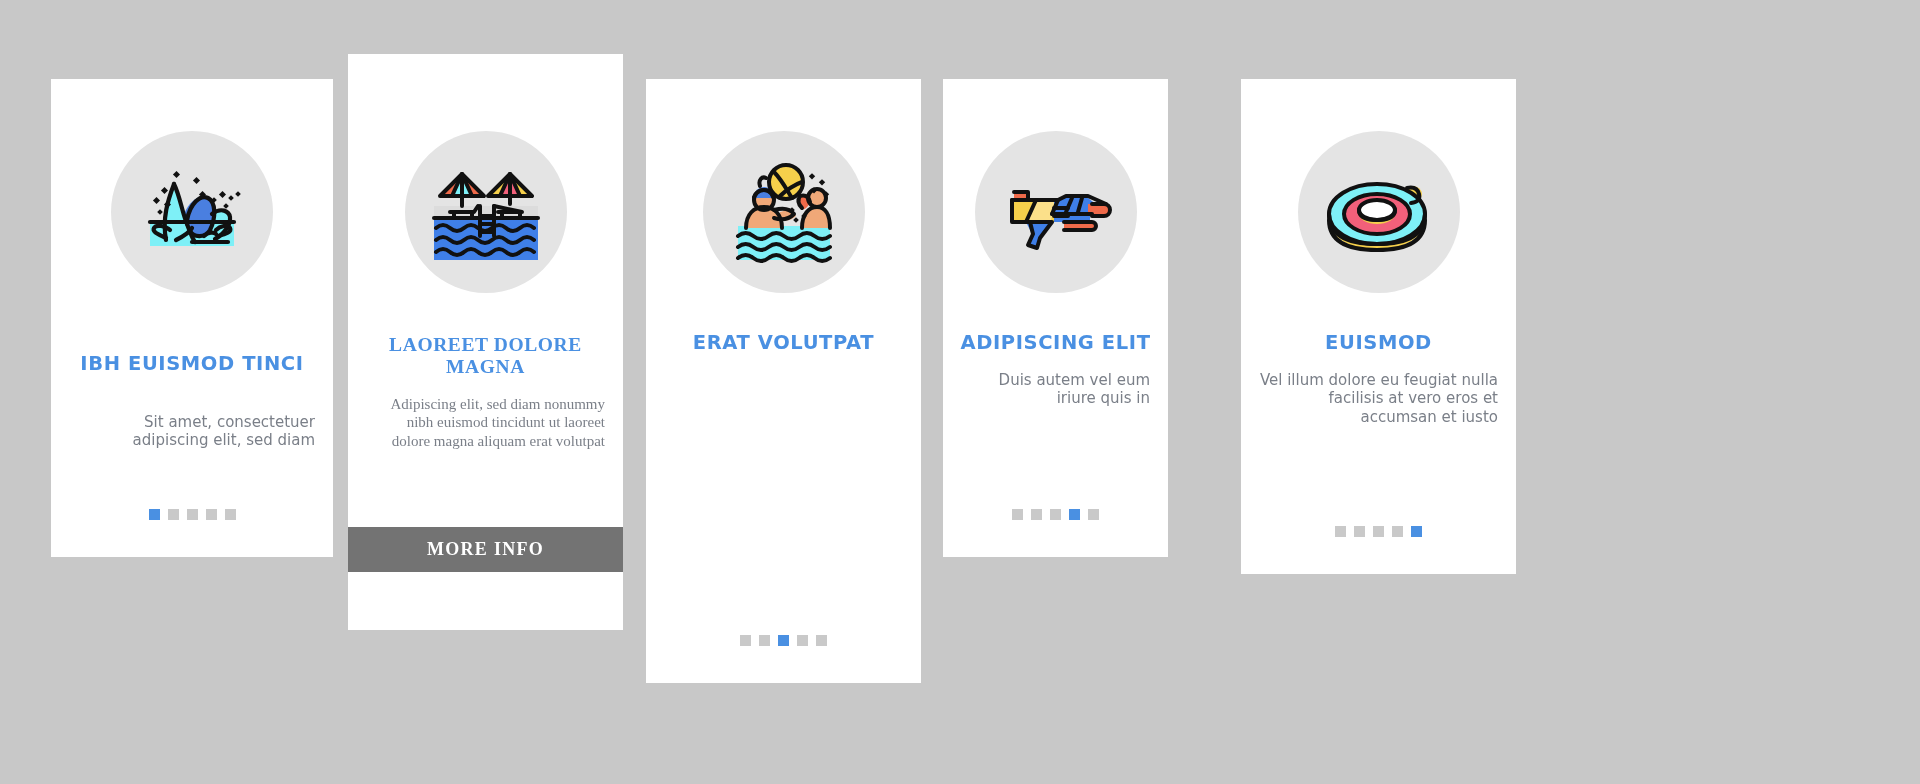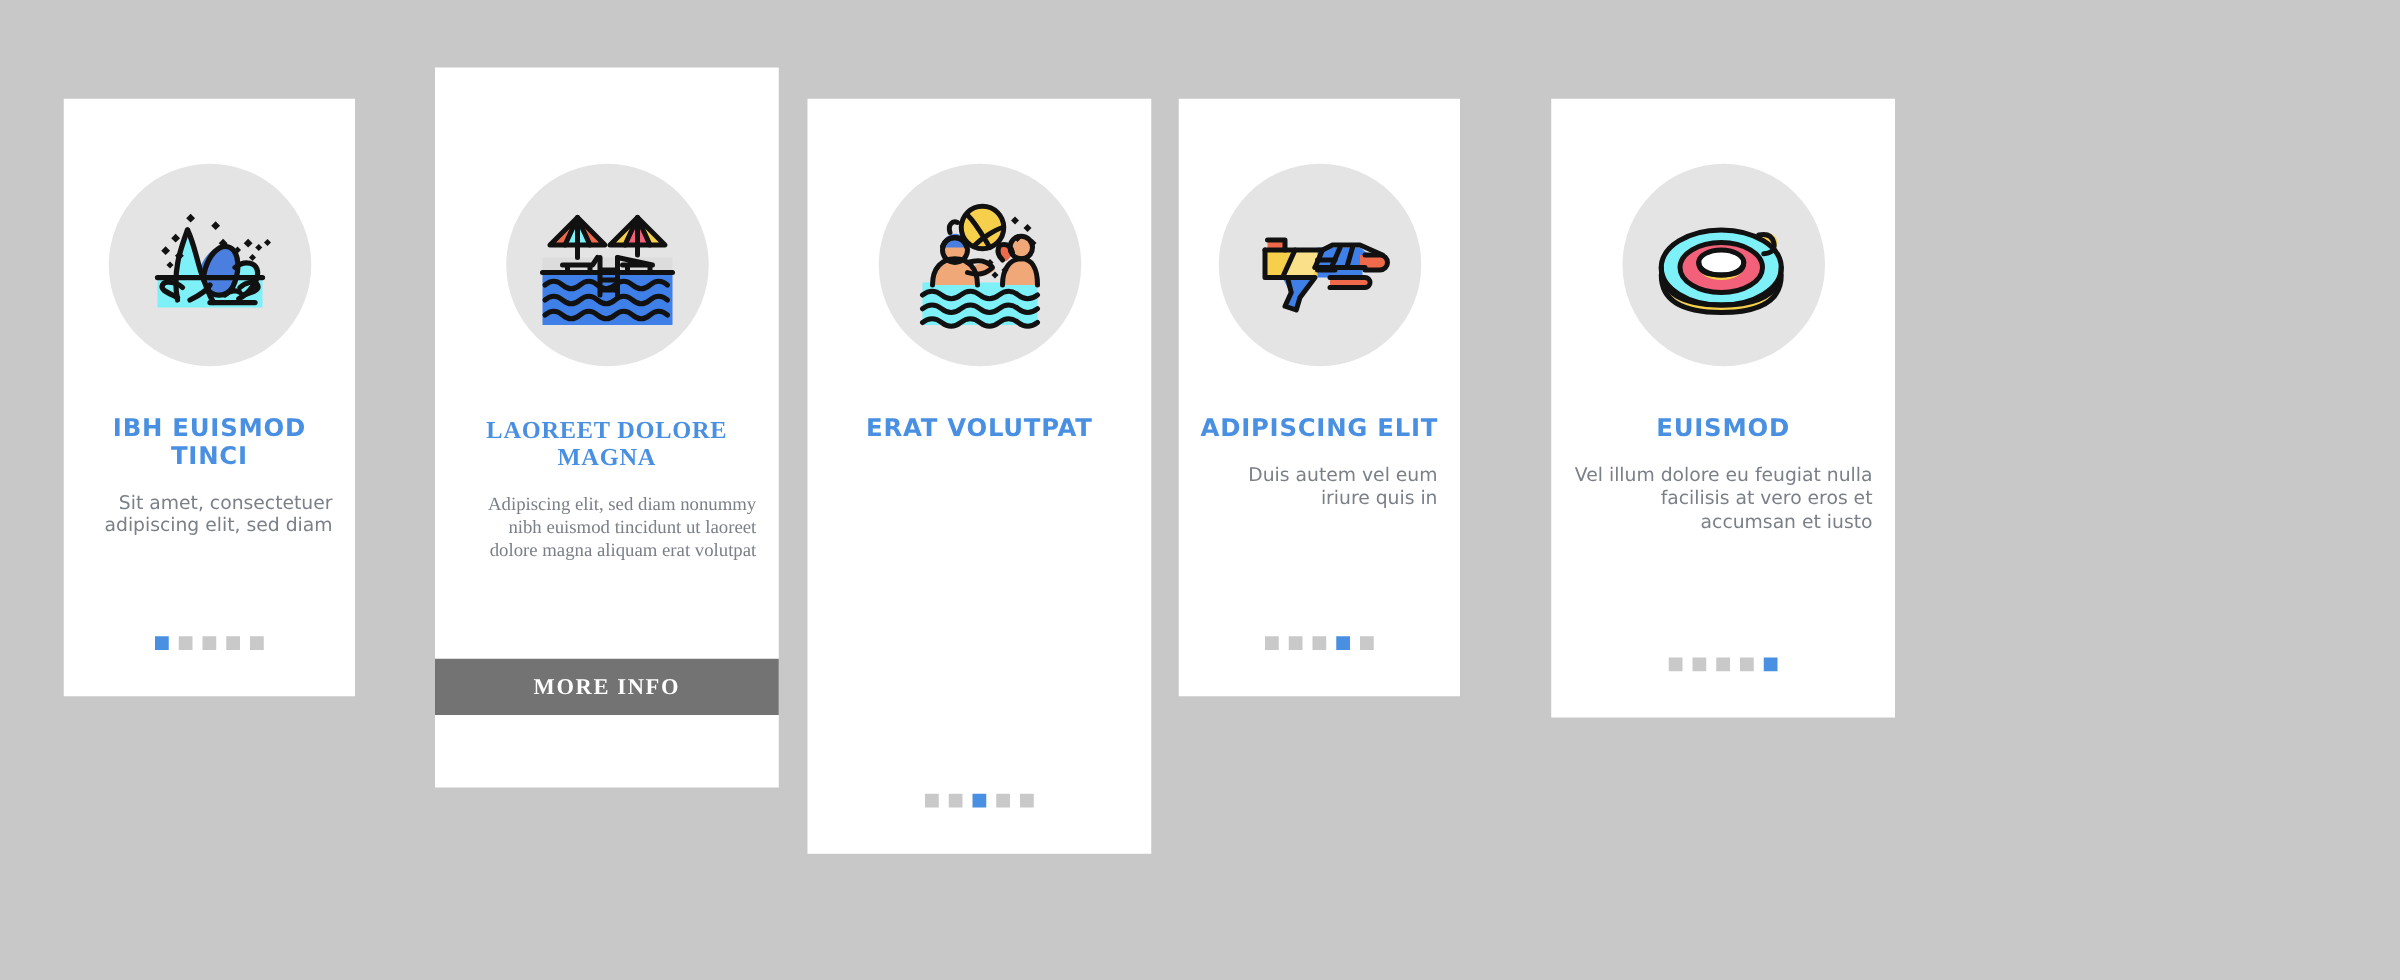--- a/index.html
+++ b/index.html
@@ -23,21 +23,21 @@
   .card {
     position: absolute;
     background: #ffffff;
     box-sizing: border-box;
     display: flex;
     flex-direction: column;
     align-items: center;
   }
 
   
-  .card-0 { left: 51px;   top: 79px;  width: 233px; height: 478px; }
+  .card-0 { left: 51px;   top: 79px;  width: 282px; height: 478px; gap: 21px; }
   .card-1 { left: 348px;  top: 54px;  width: 275px; height: 576px; font-family: Liberation Serif, serif; }
   .card-2 { left: 646px;  top: 79px;  width: 275px; height: 604px; }
   .card-3 { left: 943px;  top: 79px;  width: 225px; height: 478px; }
   .card-4 { left: 1241px; top: 79px;  width: 275px; height: 495px; }
 
   .icon-wrap {
     width: 162px;
     height: 162px;
     border-radius: 50%;
     background: #e4e4e4;

